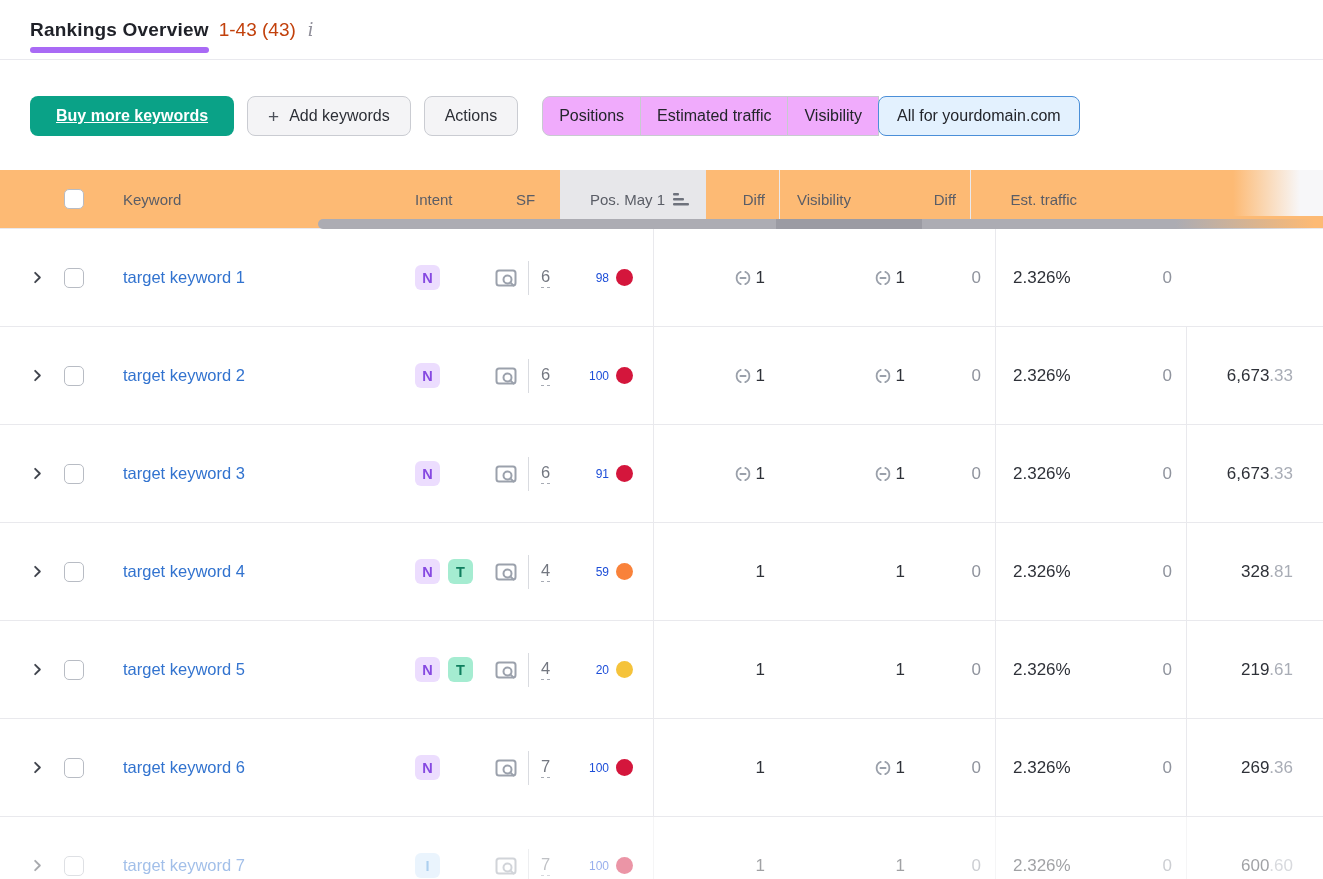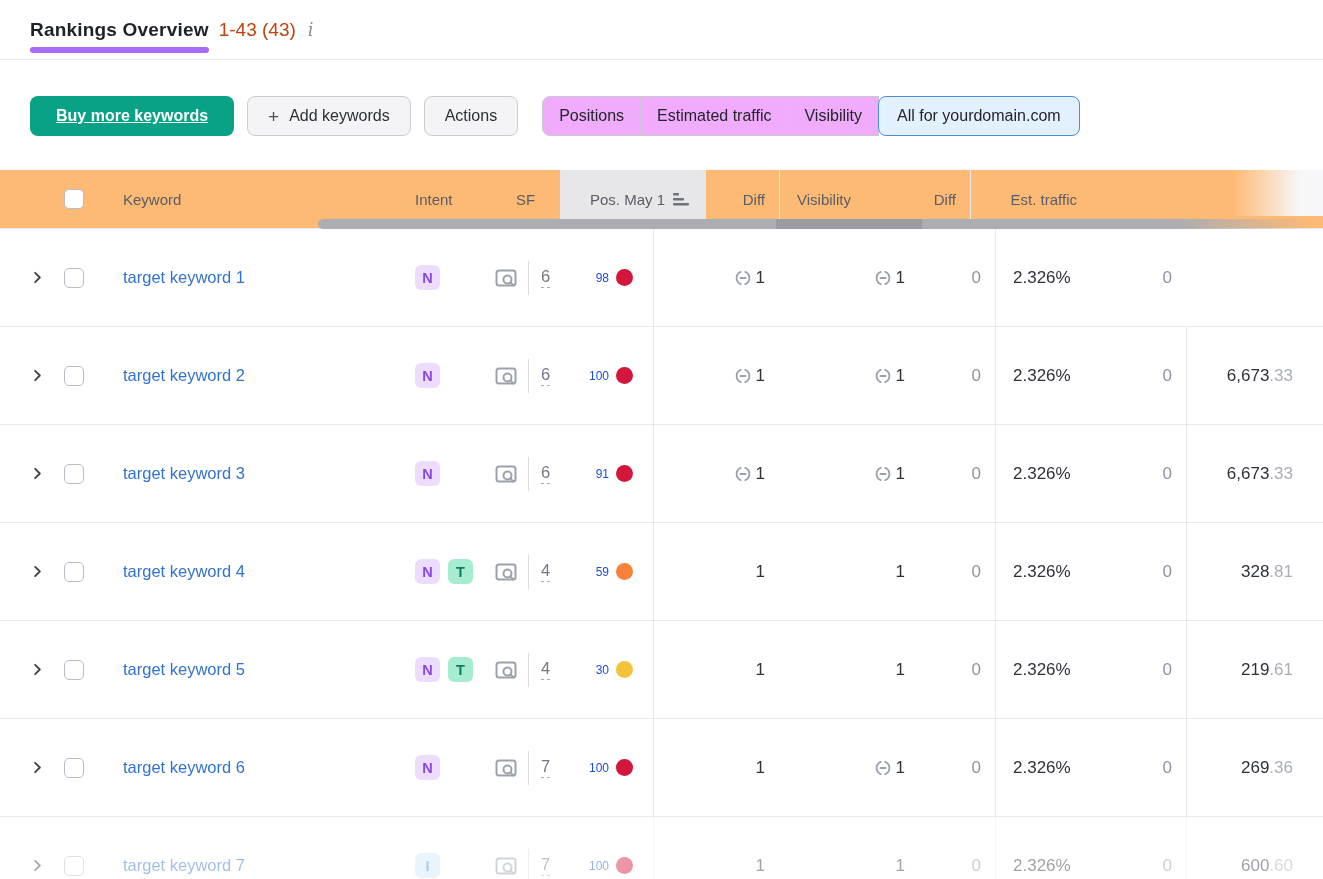--- a/index.html
+++ b/index.html
@@ -421,21 +421,21 @@
               <svg width="26" height="26" viewBox="0 0 26 26">
                 <rect x="3.5" y="5.5" width="19" height="15" rx="2.5" fill="none" stroke="#9ba1ac" stroke-width="2"></rect>
                 <circle cx="14.5" cy="14.5" r="4" fill="#fff" stroke="#9ba1ac" stroke-width="2"></circle>
                 <line x1="17.4" y1="17.4" x2="20.6" y2="20.6" stroke="#9ba1ac" stroke-width="2" stroke-linecap="round"></line>
               </svg>
             </span>
           <span class="sf-div"></span>
           <span class="sf-num">4</span>
         </div>
         <div class="cell c-kd">
-            <span class="kd-num">30</span>
+            <span class="kd-num">20</span>
             <span class="dot dot-yellow"></span>
           </div>
         <div class="cell c-apr bl">
             <span class="pos">1</span>
           </div>
         <div class="cell c-may">
             <span class="pos">1</span>
           </div>
         <div class="cell c-diff1">
             <span class="gray">0</span>

